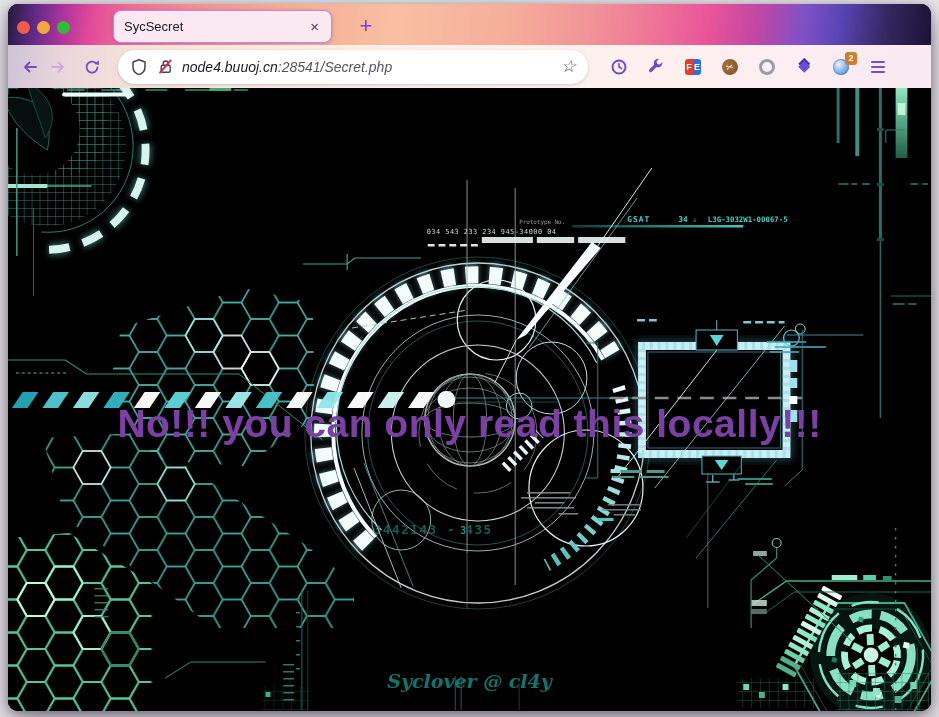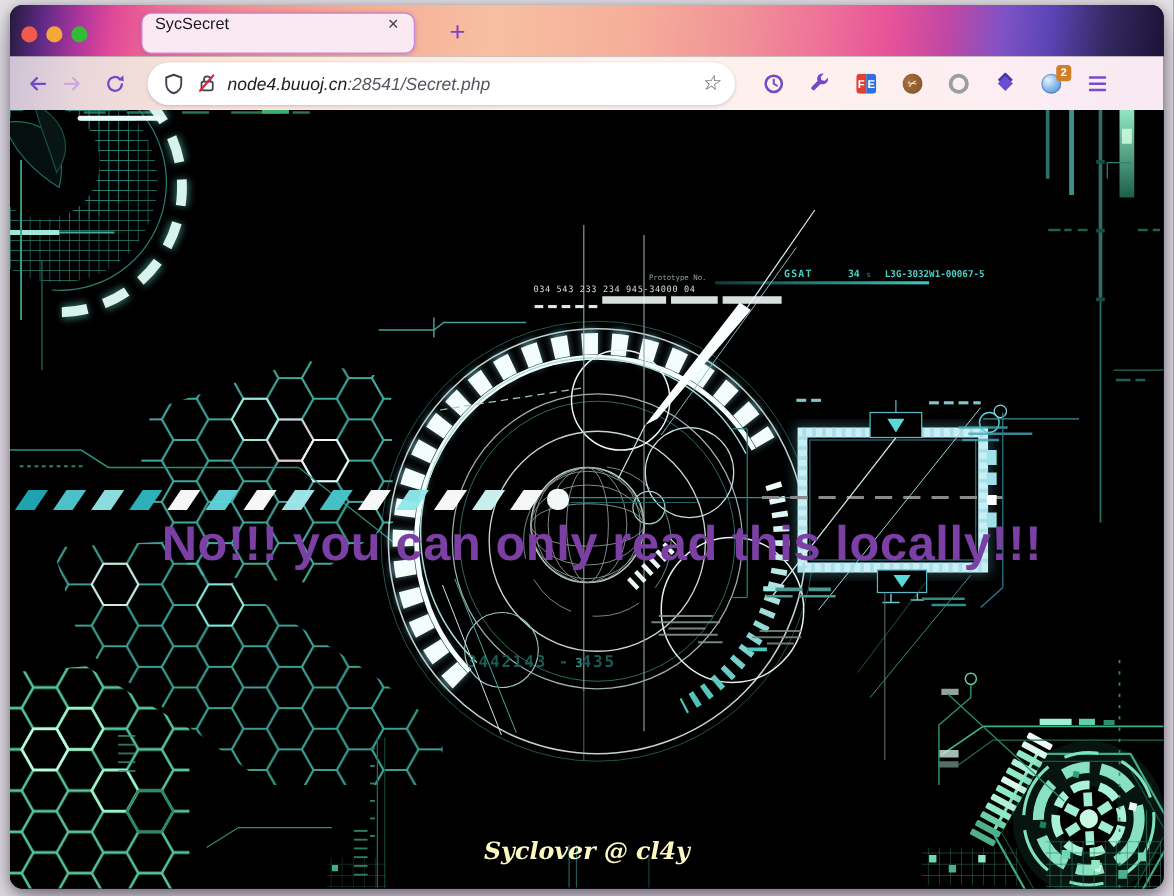--- a/index.html
+++ b/index.html
@@ -25,21 +25,21 @@
   }
   .traffic{position:absolute;left:9px;top:16.5px;display:flex;gap:7px;}
   .tl{width:13px;height:13px;border-radius:50%;display:inline-block;}
   .tl.red{background:#f25a4e;}
   .tl.yellow{background:#f4a73c;}
   .tl.green{background:#31bb36;}
   .tab{
     position:absolute;left:105px;top:6px;width:219px;height:33px;
     background:#fbe9f2;border:1px solid #c883dc;border-radius:8px;
     box-shadow:0 1px 4px rgba(120,60,150,.35);
-    display:flex;padding:0 10px;box-sizing:border-box;
+    display:flex;align-items:center;padding:0 10px;box-sizing:border-box;
   }
   .tab-title{font-size:13px;color:#1a1726;flex:1;white-space:nowrap;overflow:hidden;}
   .tab-close{font-size:15px;color:#45414e;padding:0 2px;cursor:default;}
   .newtab{
     position:absolute;left:344px;top:8px;width:28px;height:28px;
     color:#7a42c8;font-size:22px;line-height:28px;text-align:center;font-weight:400;
   }
   
   .navbar{
     position:relative;height:43px;display:flex;align-items:center;
@@ -72,28 +72,28 @@
     position:absolute;top:-6px;right:-7px;background:#d07f28;color:#fff;
     font-size:9px;font-weight:bold;padding:1px 3.5px;border-radius:3px;line-height:11px;
   }
   .hamburger{display:flex;flex-direction:column;gap:3px;}
   .hamburger i{width:14px;height:2px;background:#7a4bd0;border-radius:1px;}
   
   .content{position:relative;width:923px;height:623px;background:#000;}
   .content svg.bg{position:absolute;left:0;top:0;width:923px;height:623px;}
   .heading{
     position:absolute;left:50%;top:314px;transform:translateX(-50%);
-    margin:12px;white-space:nowrap;
+    margin:0;white-space:nowrap;
     font-family:"Liberation Sans",sans-serif;font-weight:700;font-size:39px;
     letter-spacing:.5px;color:#7c3fa4;z-index:5;
   }
   .credit{
     position:absolute;left:0;right:0;top:582px;text-align:center;z-index:5;
     font-family:"DejaVu Serif",serif;font-style:italic;font-weight:bold;
-    font-size:19px;color:#fef9c3;
+    font-size:19px;color:#0f766e;
   }
   .hud-mono{font-family:"DejaVu Sans Mono",monospace;}
 </style>
 </head>
 <body>
 
 <div class="window">
 
   <div class="tabbar">
     <div class="traffic">

